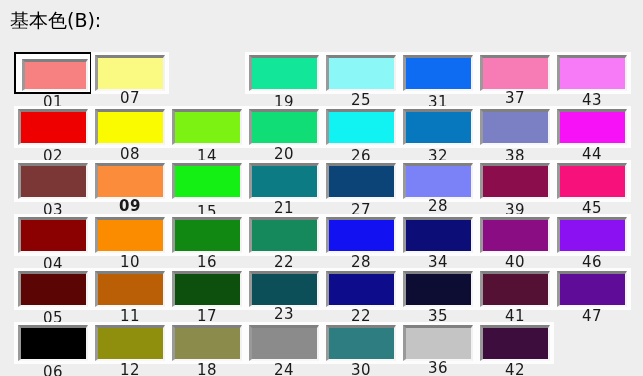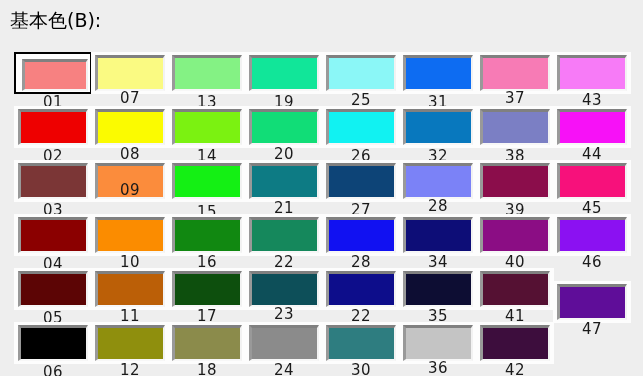--- a/index.html
+++ b/index.html
@@ -178,21 +178,21 @@
           </div>
         </div>
         <div class="swatch-label" style="top: 42px;">08</div>
       </div>
       <div class="swatch-cell" style="left: 91px; top: 110px;">
         <div class="swatch-plate">
           <div class="swatch-chip-wrap">
             <div class="swatch-chip" title="#fb8c3c" style="background: rgb(251, 140, 60);"></div>
           </div>
         </div>
-        <div class="swatch-label" style="top: 24px;">09</div>
+        <div class="swatch-label" style="top: 40px; font-weight: bold;">09</div>
       </div>
       <div class="swatch-cell" style="left: 91px; top: 164px;">
         <div class="swatch-plate">
           <div class="swatch-chip-wrap">
             <div class="swatch-chip" title="#fb8c00" style="background: rgb(251, 140, 0);"></div>
           </div>
         </div>
         <div class="swatch-label" style="top: 42px;">10</div>
       </div>
       <div class="swatch-cell" style="left: 91px; top: 218px;">
@@ -204,28 +204,20 @@
         <div class="swatch-label" style="top: 42px;">11</div>
       </div>
       <div class="swatch-cell" style="left: 91px; top: 272px;">
         <div class="swatch-plate">
           <div class="swatch-chip-wrap">
             <div class="swatch-chip" title="#8f8f0d" style="background: rgb(143, 143, 13);"></div>
           </div>
         </div>
         <div class="swatch-label" style="top: 42px;">12</div>
       </div>
-      <div class="swatch-cell" style="left: 168px; top: 2px;">
-        <div class="swatch-plate">
-          <div class="swatch-chip-wrap">
-            <div class="swatch-chip" title="#84f284" style="background: rgb(132, 242, 132);"></div>
-          </div>
-        </div>
-        <div class="swatch-label" style="top: 44px;">13</div>
-      </div>
       <div class="swatch-cell" style="left: 168px; top: 56px;">
         <div class="swatch-plate">
           <div class="swatch-chip-wrap">
             <div class="swatch-chip" title="#7bf211" style="background: rgb(123, 242, 17);"></div>
           </div>
         </div>
         <div class="swatch-label" style="top: 44px;">14</div>
       </div>
       <div class="swatch-cell" style="left: 168px; top: 110px;">
         <div class="swatch-plate">
@@ -476,21 +468,21 @@
         <div class="swatch-label" style="top: 42px;">45</div>
       </div>
       <div class="swatch-cell" style="left: 553px; top: 164px;">
         <div class="swatch-plate">
           <div class="swatch-chip-wrap">
             <div class="swatch-chip" title="#8b11f2" style="background: rgb(139, 17, 242);"></div>
           </div>
         </div>
         <div class="swatch-label" style="top: 42px;">46</div>
       </div>
-      <div class="swatch-cell" style="left: 553px; top: 218px; margin-top: 13px;">
+      <div class="swatch-cell" style="left: 553px; top: 218px;">
         <div class="swatch-plate">
           <div class="swatch-chip-wrap">
             <div class="swatch-chip" title="#5f0d99" style="background: rgb(95, 13, 153);"></div>
           </div>
         </div>
         <div class="swatch-label" style="top: 42px;">47</div>
       </div>
     </div>
 
 </div>

